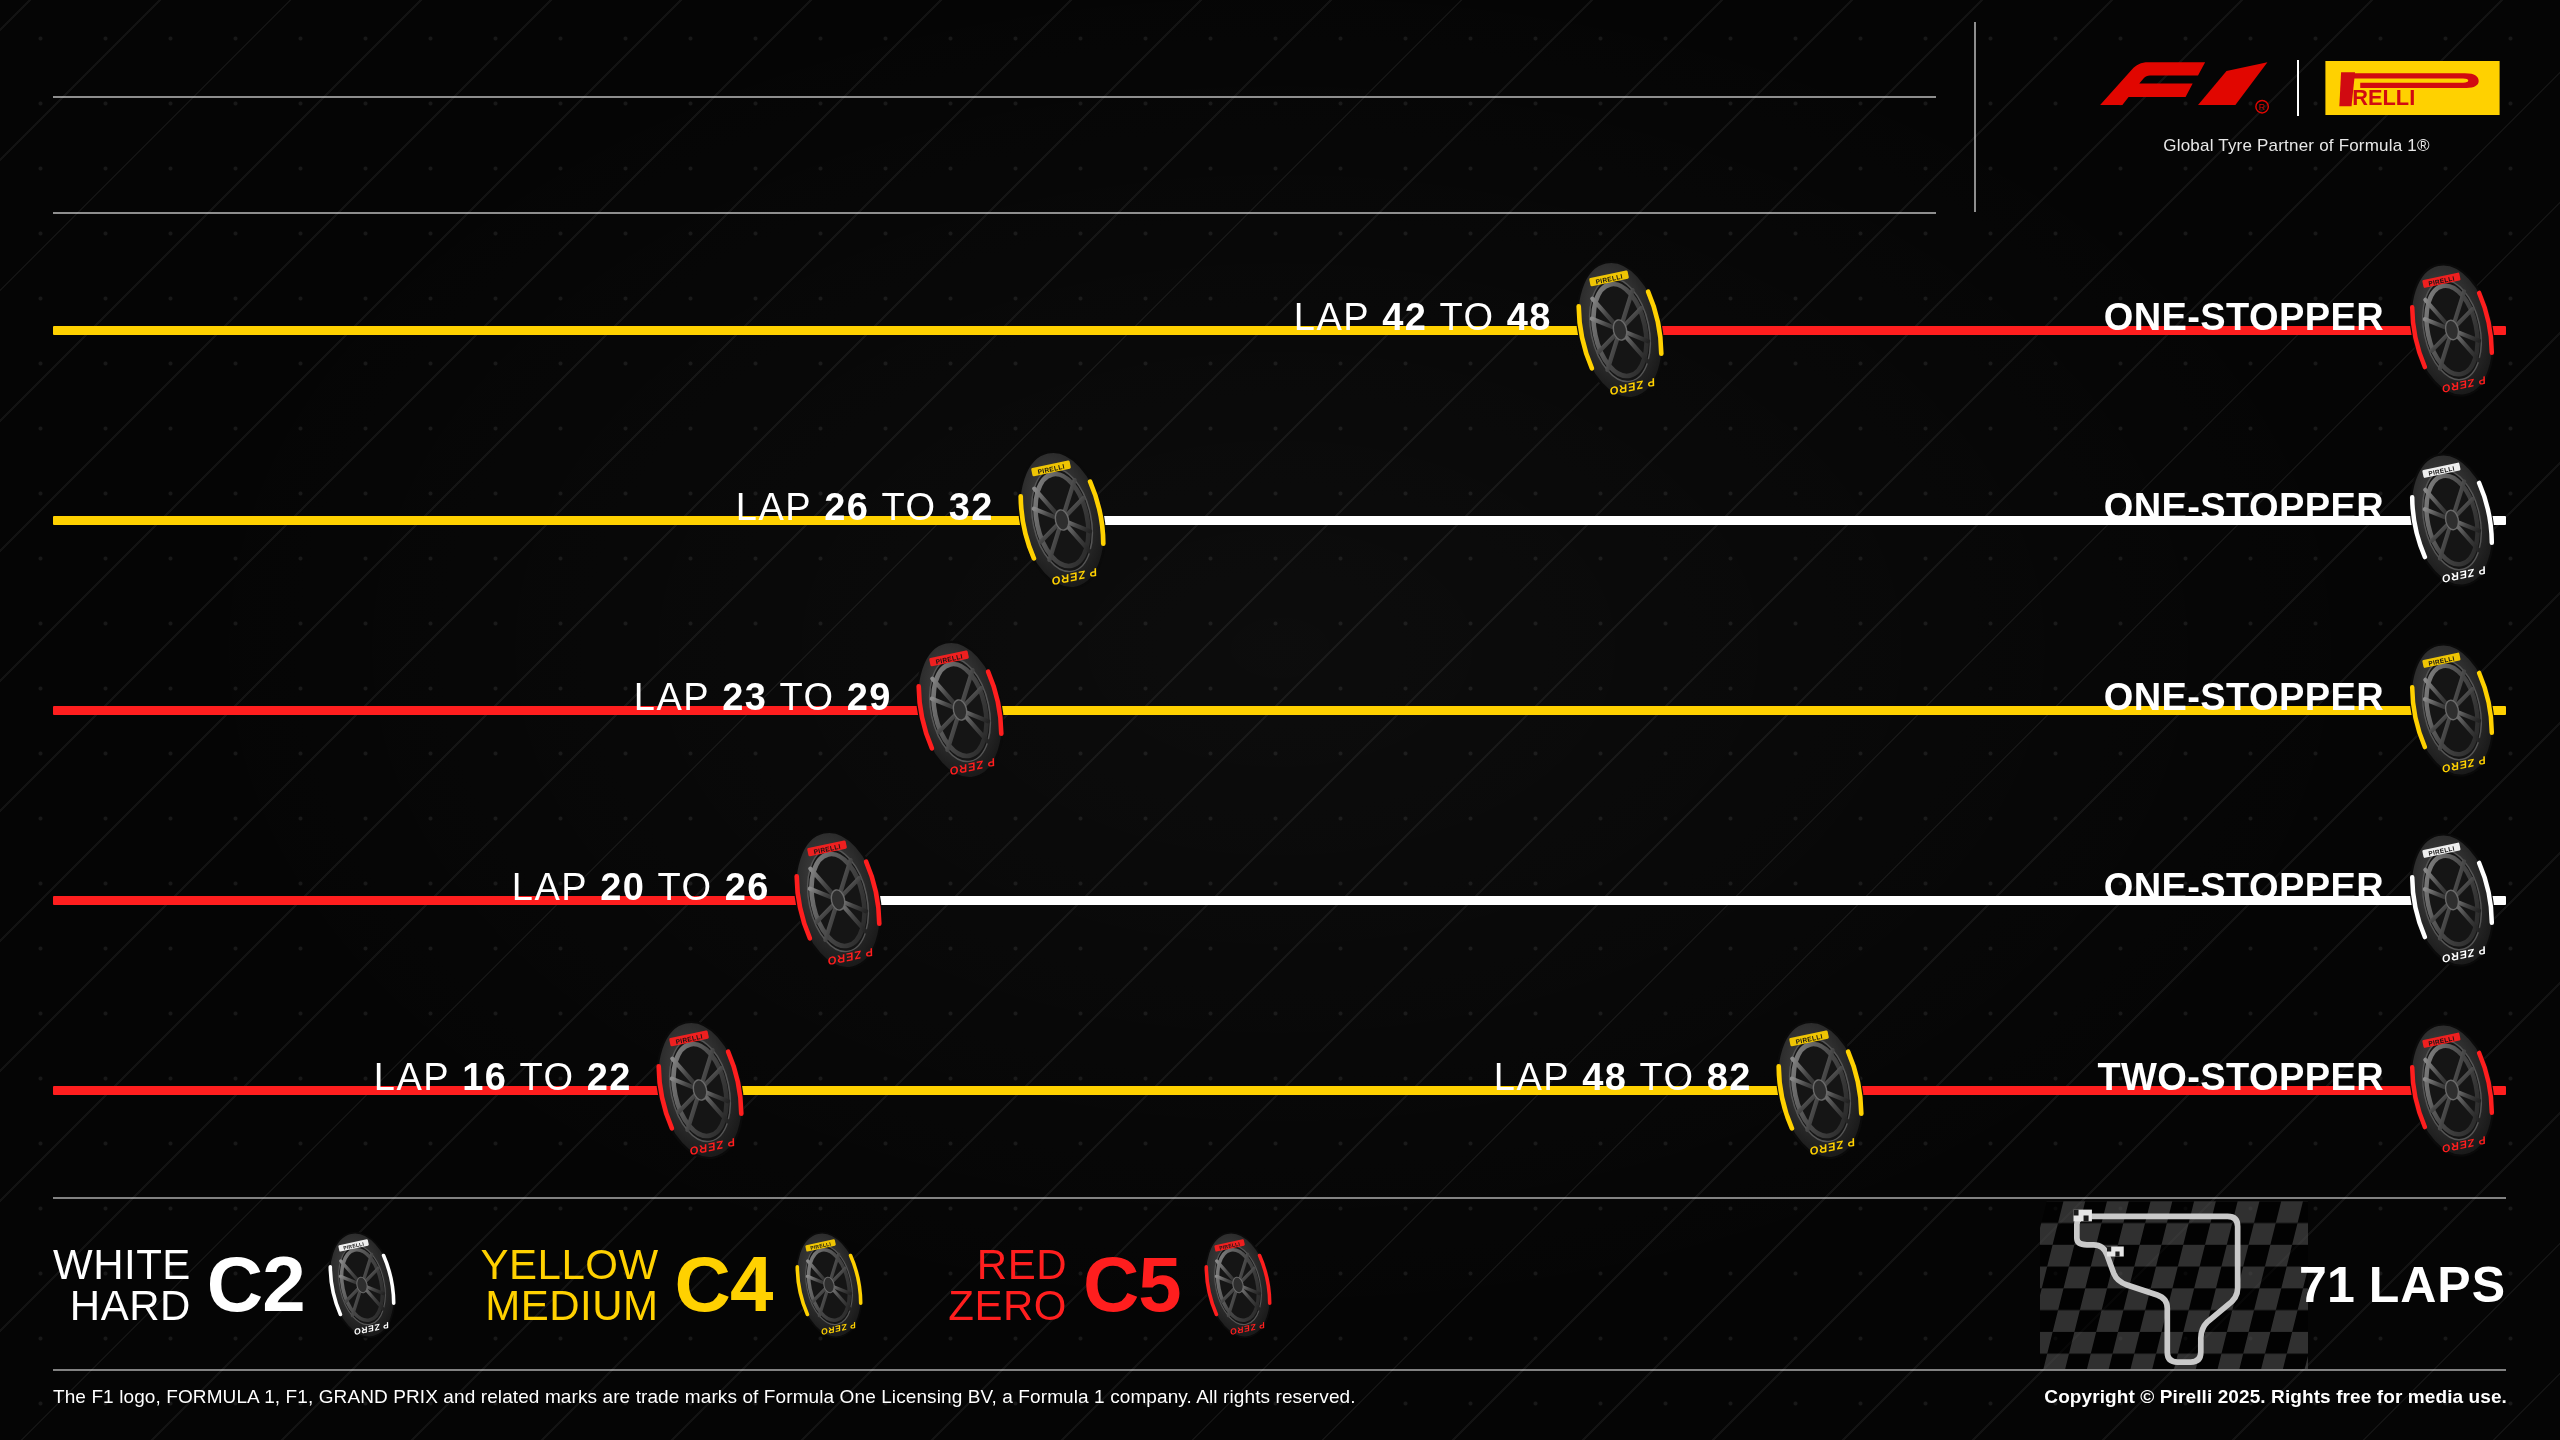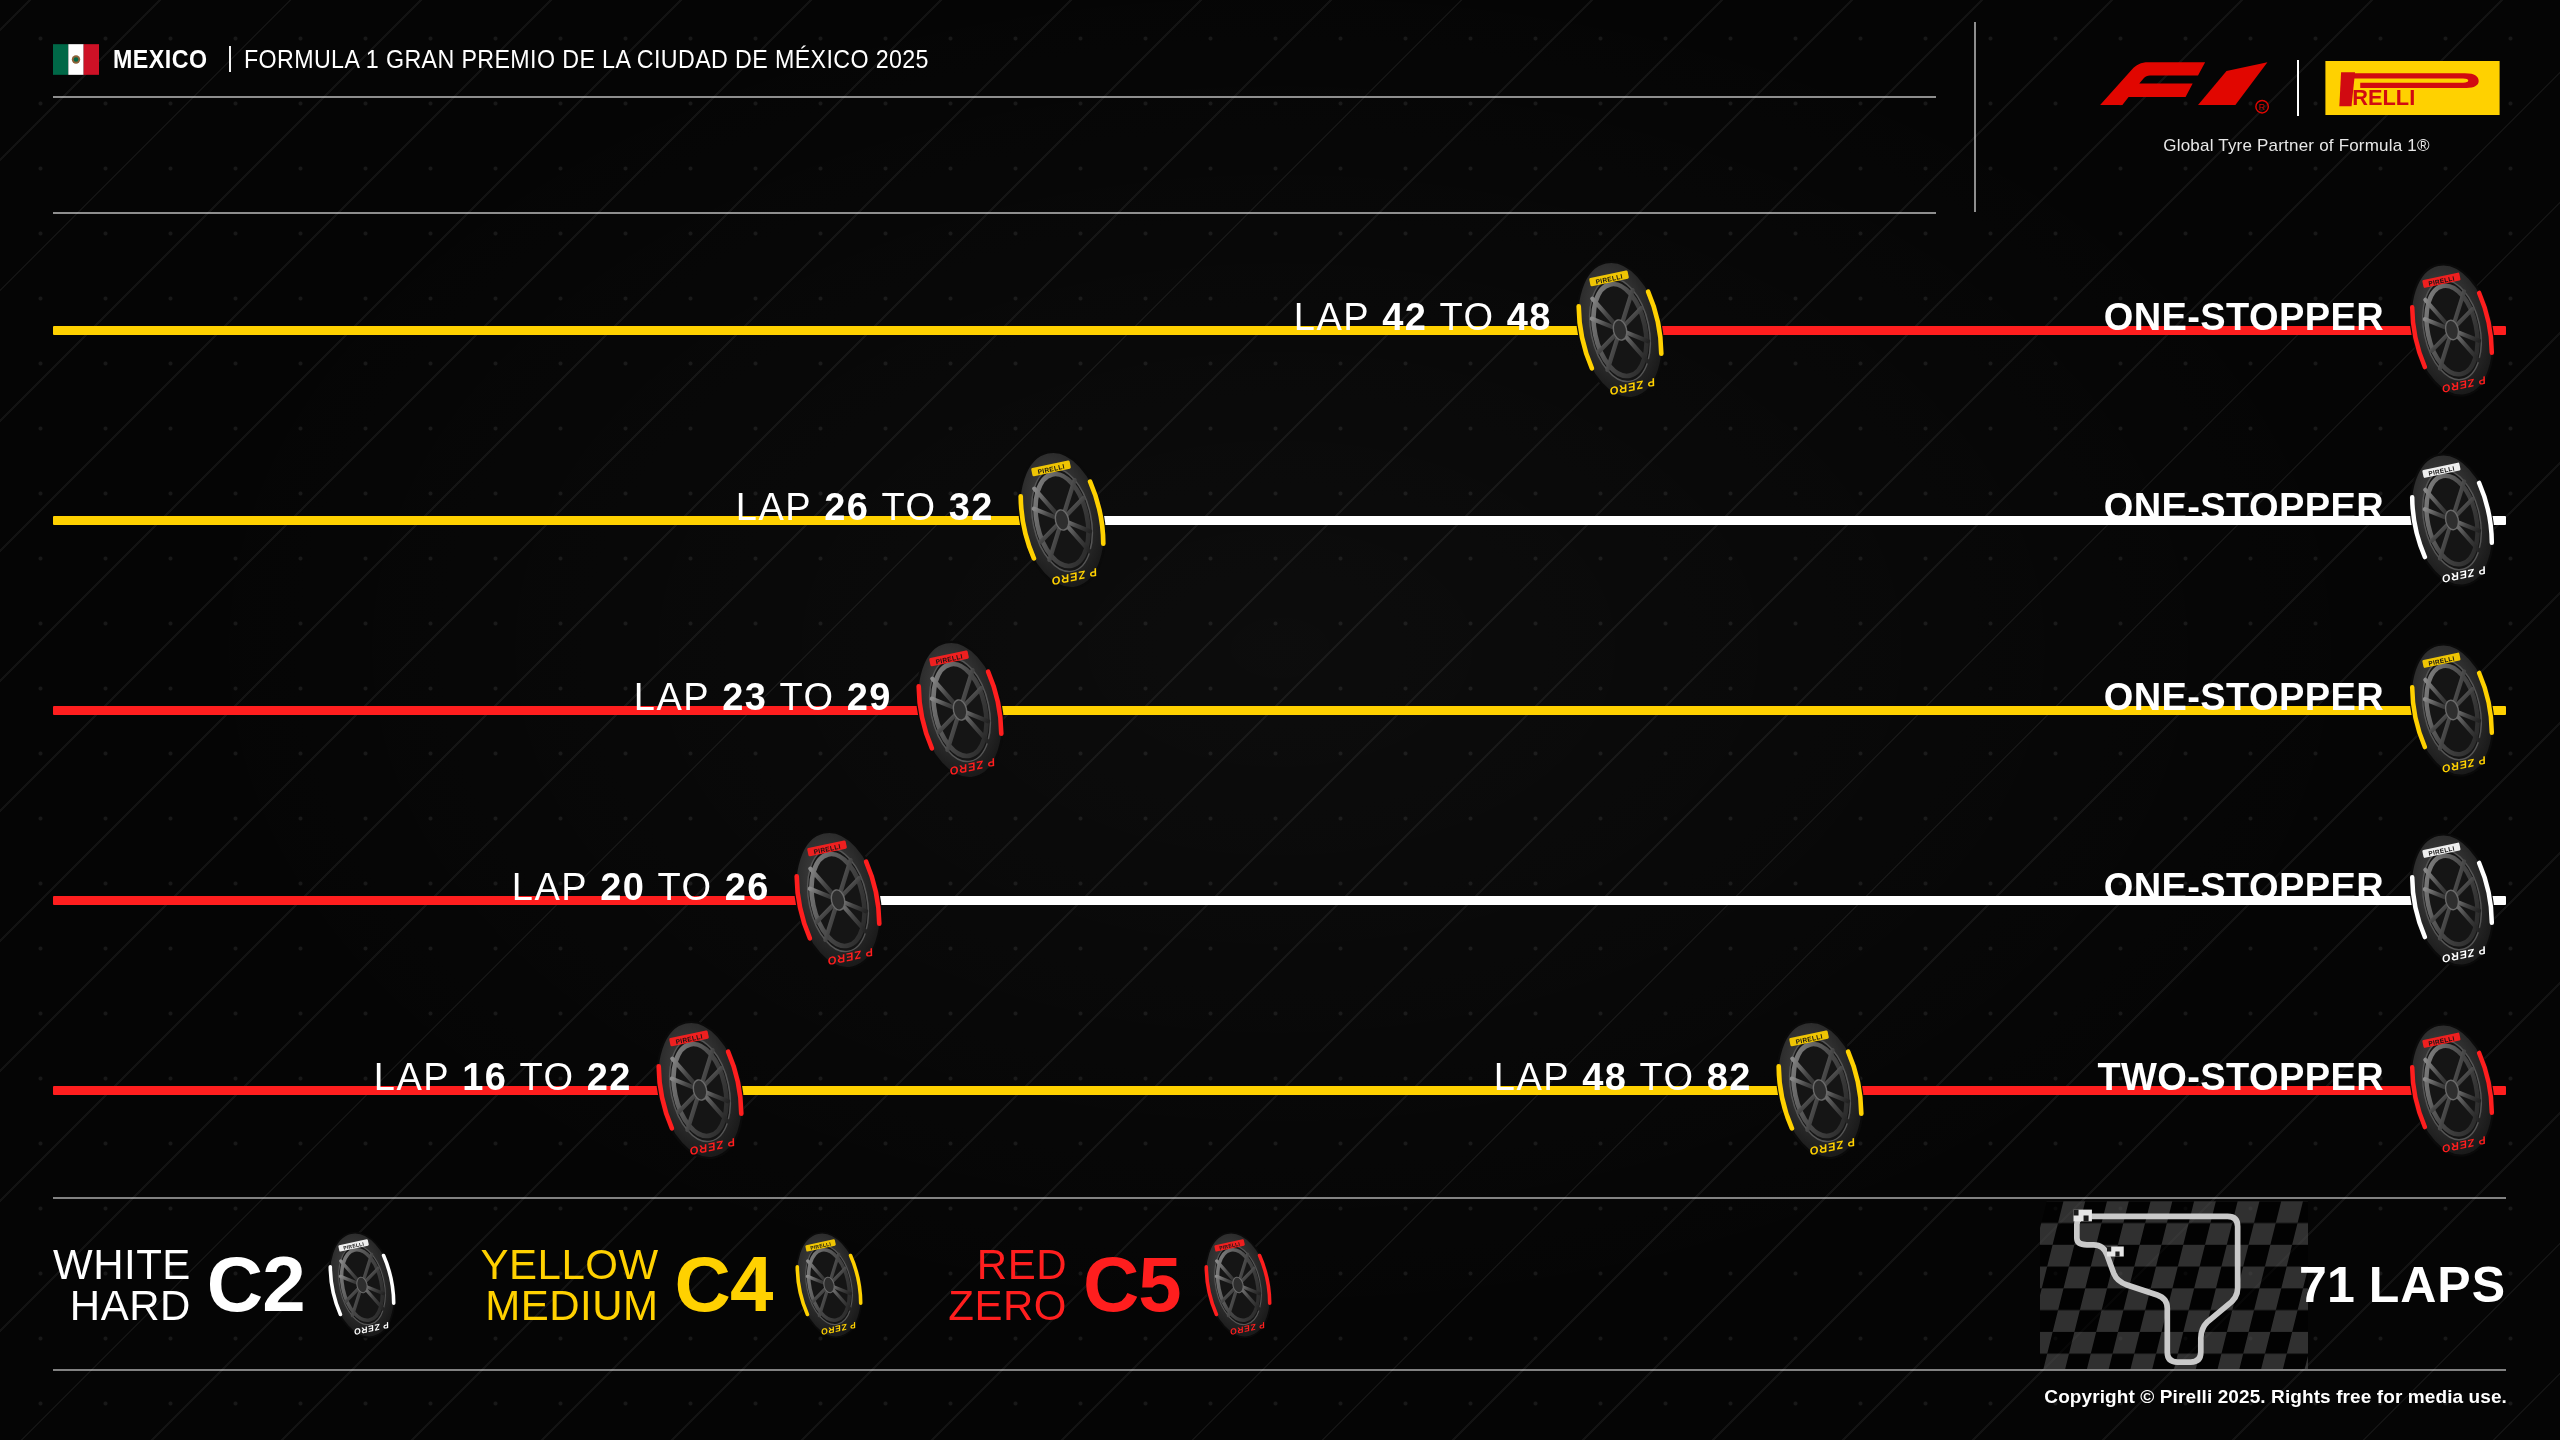--- a/index.html
+++ b/index.html
@@ -122,32 +122,20 @@
 <body>
 
 <div id="bg">
   <div class="stripes"></div>
   <div class="dots"></div>
   <div class="vign"></div>
 </div>
 
 <div id="page">
 
-  <div class="hdr-top">
-    <svg class="flag" viewBox="0 0 60 40">
-      <rect x="0" y="0" width="20" height="40" fill="#006847"></rect>
-      <rect x="20" y="0" width="20" height="40" fill="#ffffff"></rect>
-      <rect x="40" y="0" width="20" height="40" fill="#ce1126"></rect>
-      <circle cx="30" cy="20" r="5.5" fill="#8c6239"></circle>
-      <circle cx="30" cy="20" r="3" fill="#006847"></circle>
-    </svg>
-    <div class="hdr-country">MEXICO</div>
-    <div class="hdr-div"></div>
-    <div class="hdr-race">FORMULA 1 GRAN PREMIO DE LA CIUDAD DE MÉXICO 2025</div>
-  </div>
 
   <div class="rule-top"></div>
 
 
   <div class="rule-hdr-bot"></div>
   <div class="hdr-vdiv"></div>
 
   <div class="logos">
     <div class="logos-row">
       <svg class="logo-f1" viewBox="0 0 200 62">
@@ -849,15 +837,16 @@
       <rect x="40" y="27" width="2.5" height="3" fill="#1a1a1a"></rect>
       <rect x="45" y="30" width="2.5" height="3" fill="#1a1a1a"></rect>
     </svg>
     <div class="laps">
       <span class="n">71</span>
       <span class="w">LAPS</span>
     </div>
   </div>
   <div class="rule-legend-bot"></div>
 
+  <div class="foot-left">The F1 logo, FORMULA 1, F1, GRAND PRIX and related marks are trade marks of Formula One Licensing BV, a Formula 1 company. All rights reserved.</div>
   <div class="foot-right">Copyright © Pirelli 2025. Rights free for media use.</div>
 
 </div>
 
 </body></html>

